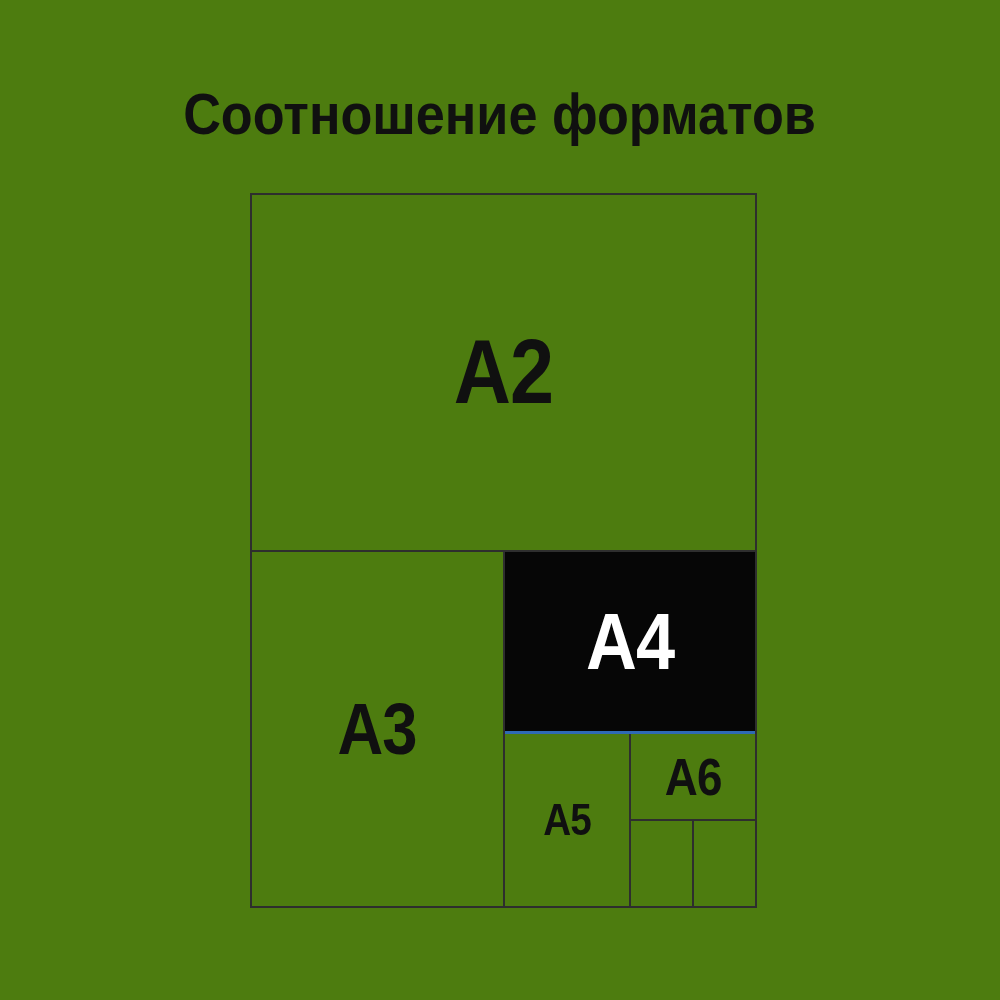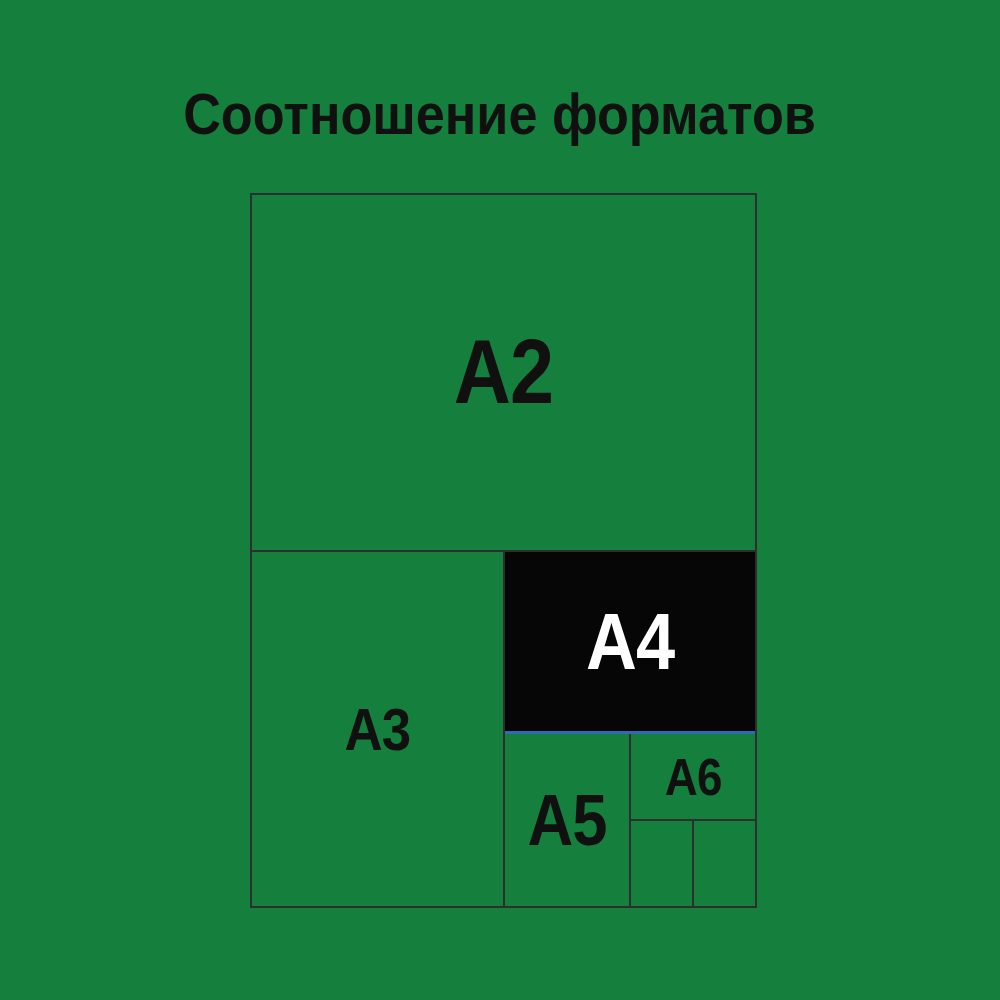--- a/index.html
+++ b/index.html
@@ -6,21 +6,21 @@
     --line:#2e2e2e;
     --accent:#2f6ab4;
     --fill:#060606;
     --fill-label:#ffffff;
     --ink:#101010;
   }
   html,body{margin:0;padding:0;background:#ffffff;}
   .canvas{
     position:relative;
     width:1000px;height:1000px;
-    background:#15803d;
+    background:#4d7c0f;
     overflow:hidden;
     font-family:"Liberation Sans","DejaVu Sans",sans-serif;
   }
   .title{
     position:absolute;
     top:84px;left:0;width:1000px;
     text-align:center;
     font-size:58px;
     font-weight:700;
     color:var(--ink);
@@ -59,23 +59,23 @@
   }
 
   .cell{
     position:absolute;
     display:flex;align-items:center;justify-content:center;
     color:var(--ink);
     font-weight:700;
   }
   .cell span{display:inline-block;transform:scaleX(0.88);transform-origin:50% 50%;letter-spacing:-1px;}
   .cell-a2{left:2px;top:2px;width:503px;height:355px;font-size:90px;}
-  .cell-a3{left:2px;top:359px;width:251px;height:354px;font-size:60px;}
+  .cell-a3{left:2px;top:359px;width:251px;height:354px;font-size:72px;}
   .cell-a4{left:255px;top:359px;width:250px;height:179px;font-size:80px;color:var(--fill-label);border-radius:16px;}
-  .cell-a5{left:255px;top:541px;width:124px;height:172px;font-size:72px;}
+  .cell-a5{left:255px;top:541px;width:124px;height:172px;font-size:44px;}
   .cell-a6{left:381px;top:541px;width:124px;height:85px;font-size:52px;}
   .cell-sub-left{left:381px;top:628px;width:61px;height:85px;}
   .cell-sub-right{left:444px;top:628px;width:61px;height:85px;}
 </style>
 </head>
 <body>
 
 <div class="canvas">
 
   <div class="title">

